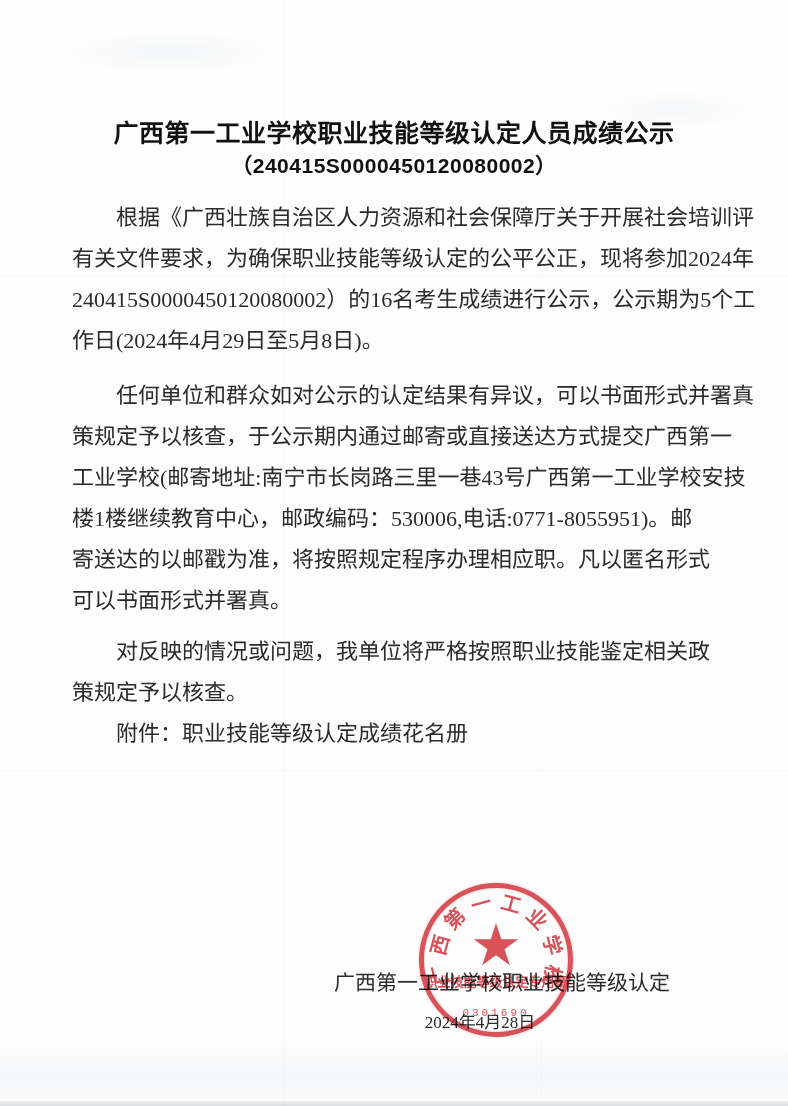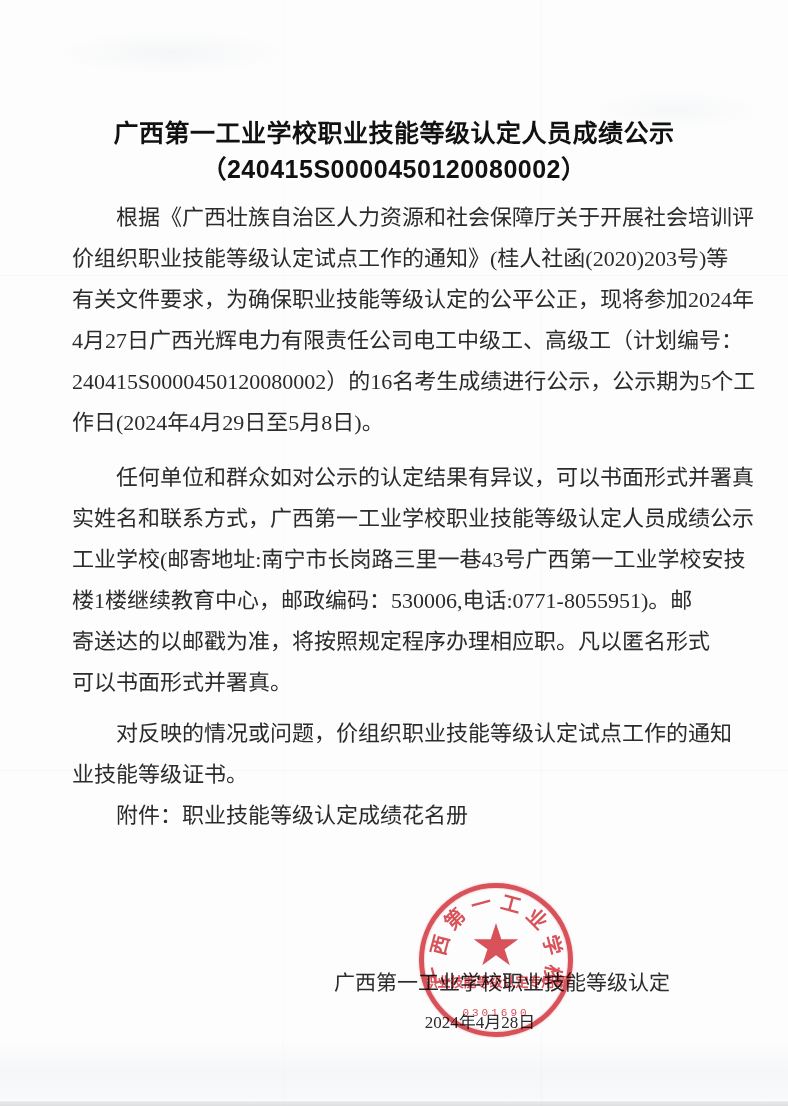--- a/index.html
+++ b/index.html
@@ -22,21 +22,21 @@
   .streak-h1{left:0;top:275px;width:788px;height:1px;background:rgba(60,70,90,0.03);}
   .streak-h2{left:0;top:770px;width:788px;height:1px;background:rgba(60,70,90,0.03);}
   .edge-bottom{left:0;top:1101px;width:788px;height:5px;background:linear-gradient(to bottom,rgba(90,95,105,0.10),rgba(90,95,105,0.20));}
 
   .title{
     position:absolute;left:0;width:788px;text-align:center;
     font-weight:700;color:#111;
     white-space:nowrap;
   }
   .title-1{top:113px;font-size:25px;letter-spacing:0.5px;}
-  .title-2{top:149px;font-size:25px;font-family:"Liberation Sans","DejaVu Sans",sans-serif;letter-spacing:0.5px;}
+  .title-2{top:149px;font-size:21px;font-family:"Liberation Sans","DejaVu Sans",sans-serif;letter-spacing:0.5px;}
 
   .body-text{
     position:absolute;left:72px;top:197px;width:640px;
   }
   .line{
     height:41px;line-height:41px;
     font-size:22px;white-space:nowrap;
     color:#2b2b2b;
   }
   .indent{padding-left:44px;}
@@ -102,35 +102,33 @@
   <div class="artifact streak-v2"></div>
   <div class="artifact streak-h1"></div>
   <div class="artifact streak-h2"></div>
   <div class="artifact edge-bottom"></div>
 
   <div class="title title-1">广西第一工业学校职业技能等级认定人员成绩公示</div>
   <div class="title title-2">（240415S0000450120080002）</div>
 
   <div class="body-text">
     <div class="line indent">根据《广西壮族自治区人力资源和社会保障厅关于开展社会培训评</div>
-    <div class="line">价组织职业技能等级认定试点工作的通知》(桂人社函(2020)203号)等</div>
     <div class="line">有关文件要求，为确保职业技能等级认定的公平公正，现将参加2024年</div>
-    <div class="line">4月27日广西光辉电力有限责任公司电工中级工、高级工（计划编号：</div>
     <div class="line">240415S0000450120080002）的16名考生成绩进行公示，公示期为5个工</div>
     <div class="line">作日(2024年4月29日至5月8日)。</div>
 
     <div class="line indent gap-14">任何单位和群众如对公示的认定结果有异议，可以书面形式并署真</div>
-    <div class="line">实姓名和联系方式，广西第一工业学校职业技能等级认定人员成绩公示</div>
+    <div class="line">策规定予以核查，于公示期内通过邮寄或直接送达方式提交广西第一</div>
     <div class="line">工业学校(邮寄地址:南宁市长岗路三里一巷43号广西第一工业学校安技</div>
     <div class="line">楼1楼继续教育中心，邮政编码：530006,电话:0771-8055951)。邮</div>
     <div class="line">寄送达的以邮戳为准，将按照规定程序办理相应职。凡以匿名形式</div>
     <div class="line">可以书面形式并署真。</div>
 
-    <div class="line indent gap-10">对反映的情况或问题，价组织职业技能等级认定试点工作的通知</div>
-    <div class="line">业技能等级证书。</div>
+    <div class="line indent gap-10">对反映的情况或问题，我单位将严格按照职业技能鉴定相关政</div>
+    <div class="line">策规定予以核查。</div>
 
     <div class="line indent gap-8">附件：职业技能等级认定成绩花名册</div>
   </div>
 
   <div class="signature">
     <div class="sig-line">广西第一工业学校职业技能等级认定</div>
     <div class="sig-date">2024年4月28日</div>
   </div>
 
   <div class="seal">

